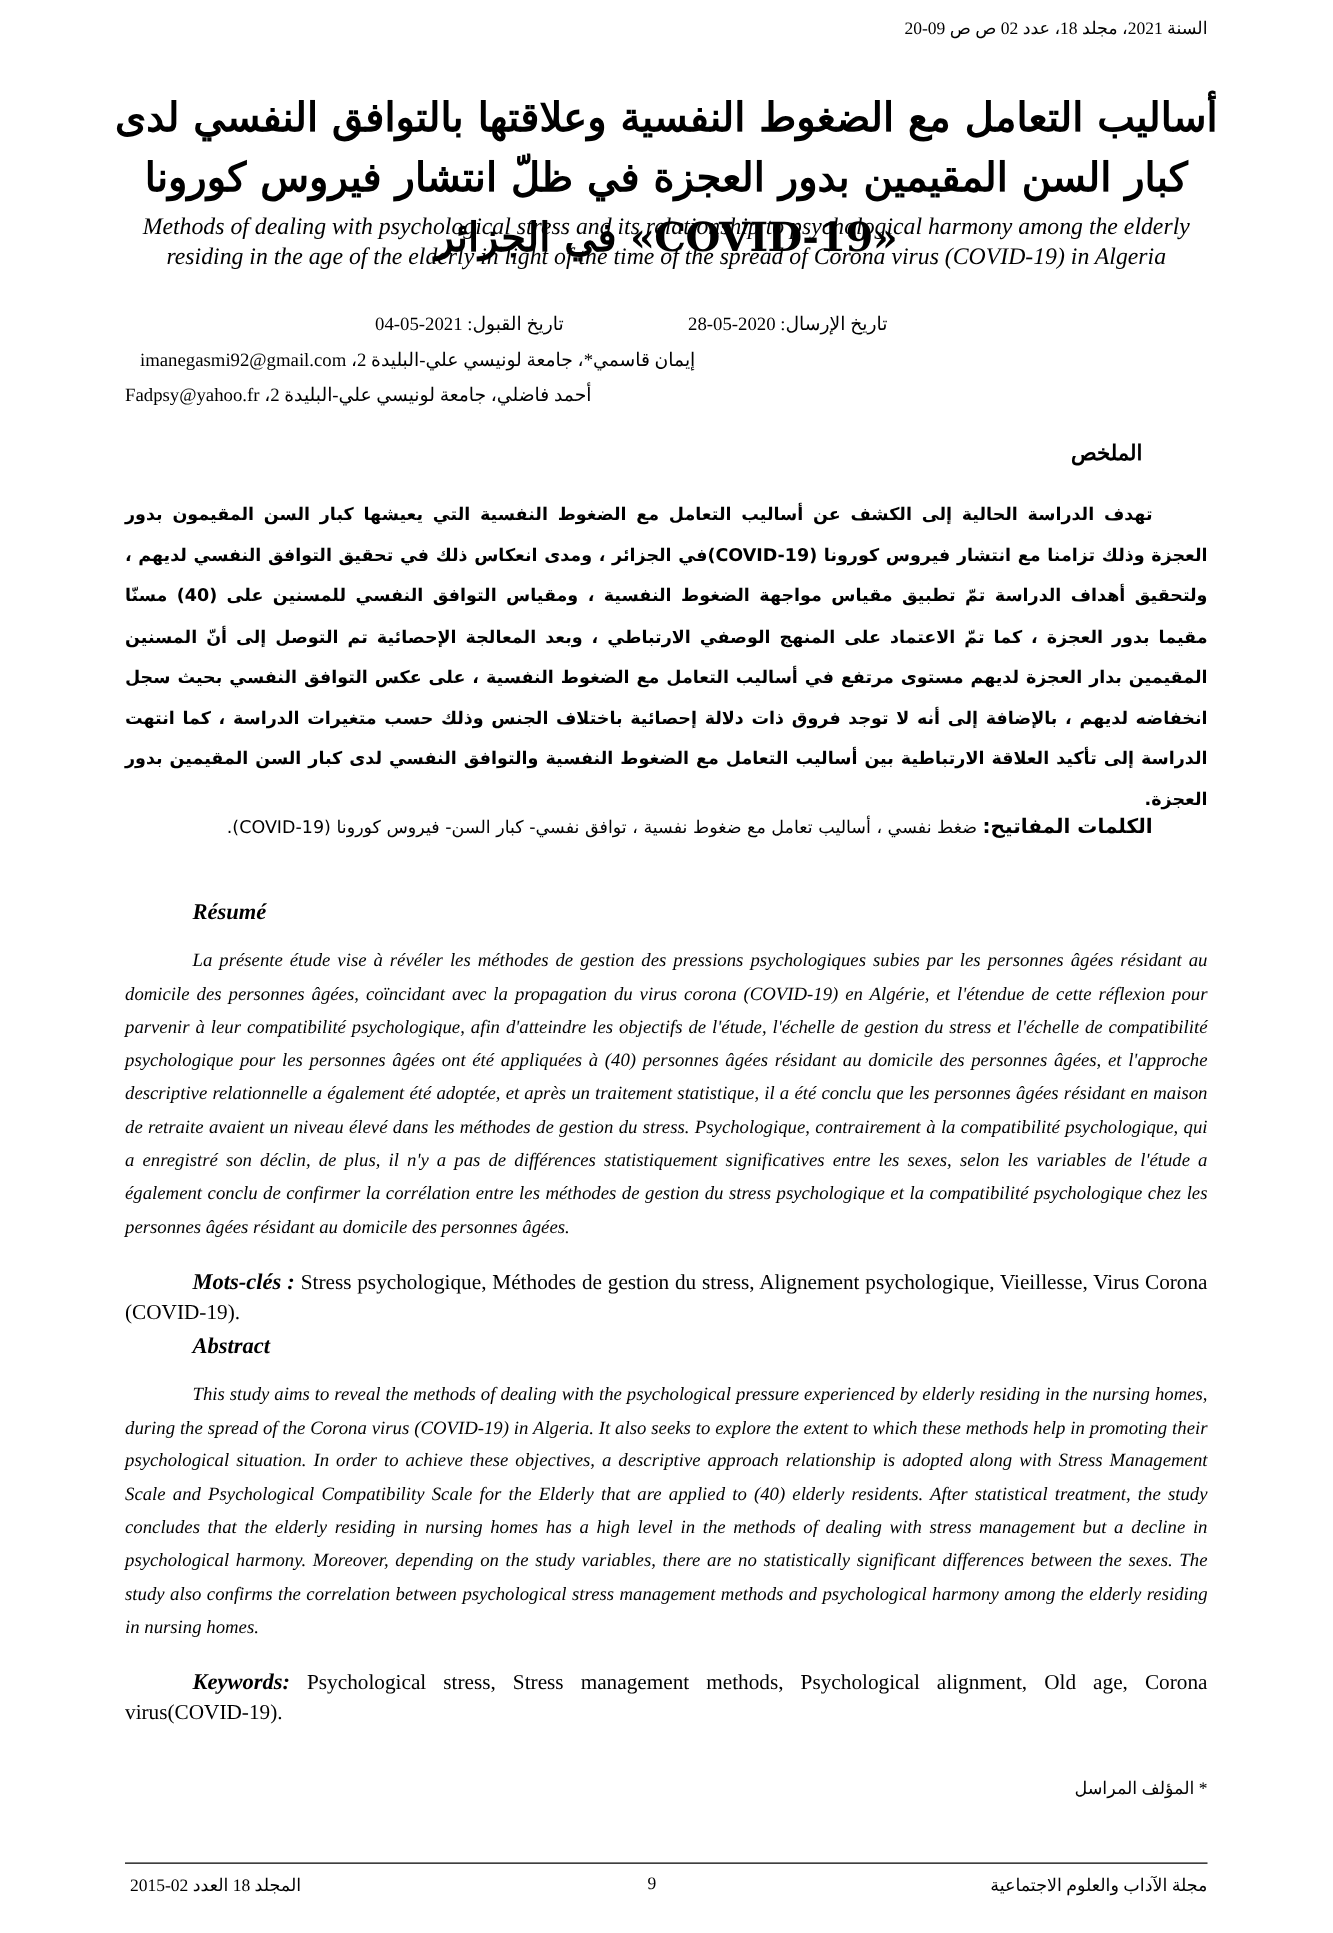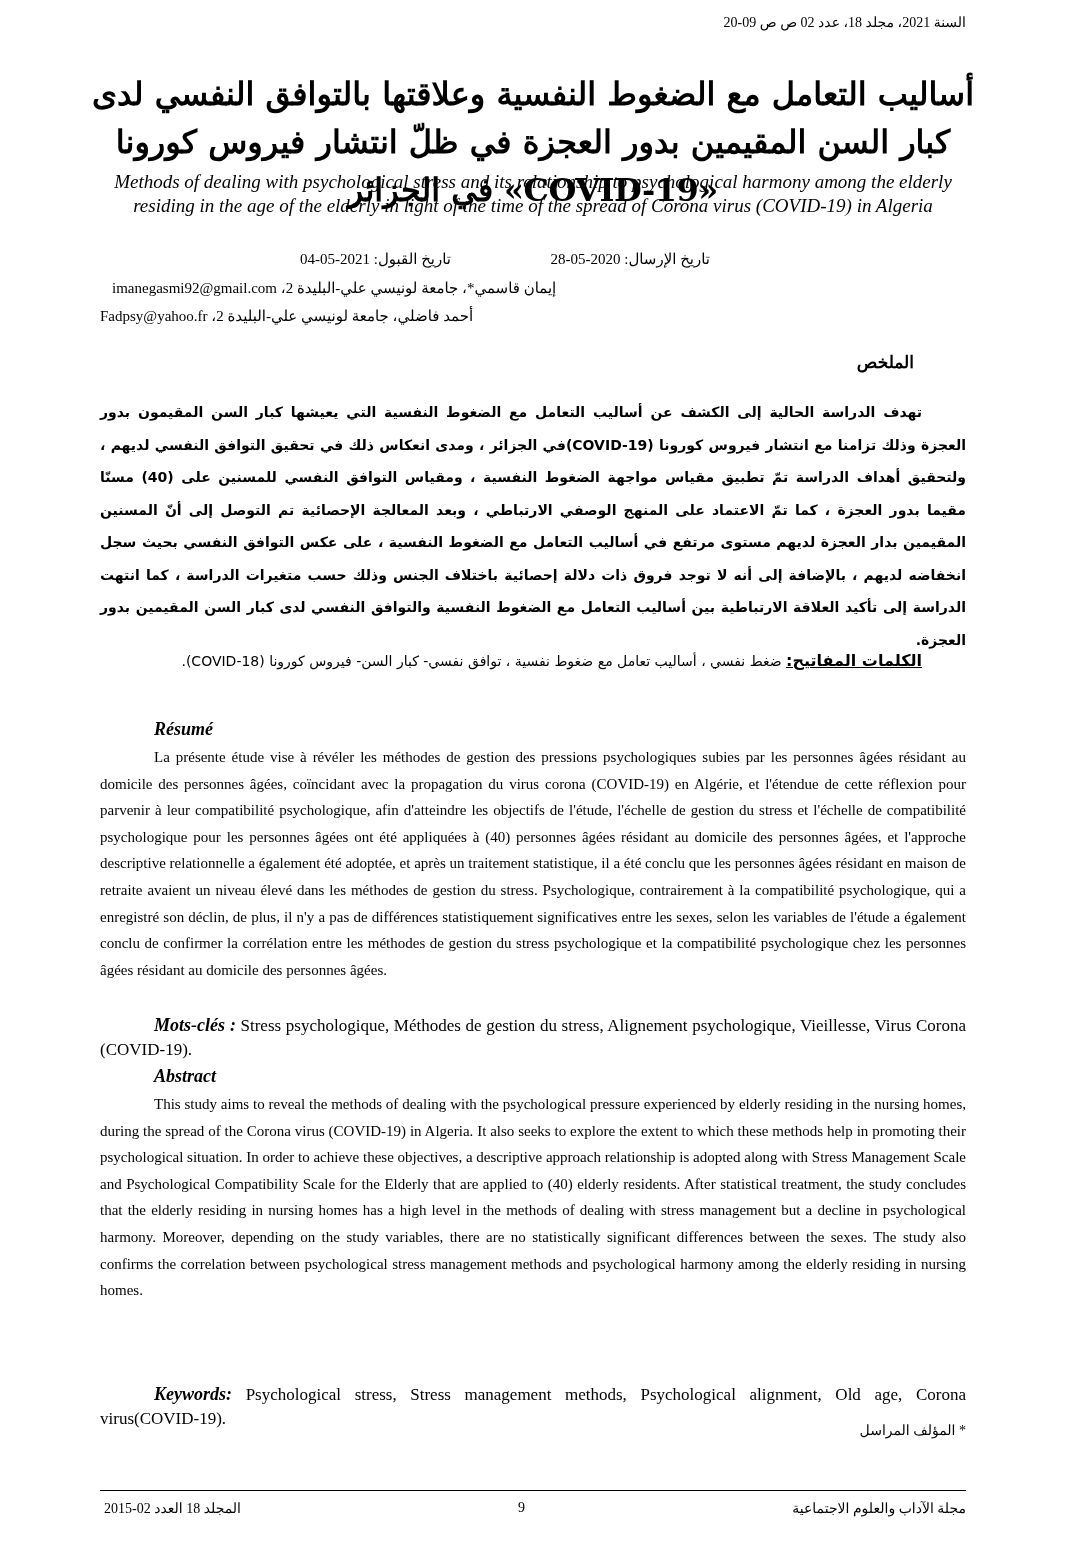--- a/index.html
+++ b/index.html
@@ -10,32 +10,32 @@
   .en-title { position: absolute; top: 170px; left: 0; width: 866px; text-align: center; font-style: italic; font-weight: normal; font-size: 19px; line-height: 24px; }
   .dates { position: absolute; top: 250px; left: 200px; width: 410px; direction: rtl; font-size: 15px; display: flex; justify-content: space-between; }
   .dates span { white-space: nowrap; }
   .author { position: absolute; left: 0; font-size: 15px; direction: rtl; unicode-bidi: plaintext; white-space: nowrap; }
   .author1 { top: 279px; margin-left: 12px; }
   .author2 { top: 307px; }
   .ar-heading { position: absolute; top: 352px; right: 52px; font-weight: bold; font-size: 17px; direction: rtl; margin-left: 40px; }
   .ar-abstract { position: absolute; top: 396px; left: 0; width: 866px; direction: rtl; text-align: justify; font-size: 16px; line-height: 32.5px; font-weight: bold; font-family: "DejaVu Sans", sans-serif; font-size: 14px; }
   .ar-abstract .indent { display: inline-block; width: 44px; }
   .ar-keywords { position: absolute; top: 645px; left: 0; width: 866px; direction: rtl; text-align: justify; font-size: 14px; line-height: 32px; font-family: "DejaVu Sans", sans-serif; }
-  .ar-keywords b { font-size: 16px; text-decoration: underline; }
+  .ar-keywords b { font-size: 16px; }
   .sec-heading { position: absolute; left: 54px; font-style: italic; font-weight: bold; font-size: 18px; }
   .resume-h { top: 719px; }
   .abstract-h { top: 1066px; }
-  .fr-text, .en-text { position: absolute; left: 0; width: 866px; text-align: justify; font-size: 15px; line-height: 26.6px; }
+  .fr-text, .en-text { position: absolute; left: 0; width: 866px; font-style: italic; text-align: justify; font-size: 15px; line-height: 26.6px; margin-top: 12px; }
   .fr-text { top: 744px; }
   .en-text { top: 1091px; }
   .indent-p { text-indent: 54px; margin: 0; }
   .kw { position: absolute; left: 0; width: 866px; text-align: justify; font-size: 17px; line-height: 24px; text-indent: 54px; }
   .kw b { font-style: italic; font-size: 18px; }
   .fr-kw { top: 1013px; }
-  .en-kw { top: 1382px; }
+  .en-kw { top: 1333px; }
   .footnote { position: absolute; top: 1422px; right: 0; direction: rtl; font-size: 14px; }
   .footer-rule { position: absolute; top: 1490px; left: 0; width: 866px; height: 0; border-top: 1.5px solid #000; }
   .footer { position: absolute; top: 1500px; left: 0; width: 866px; font-size: 14px; }
   .footer .f-left { position: absolute; left: 4px; direction: rtl; unicode-bidi: plaintext; }
   .footer .f-center { position: absolute; left: 418px; }
   .footer .f-right { position: absolute; right: 0; direction: rtl; text-align: center; }
 </style>
 </head>
 <body>
 
@@ -52,21 +52,21 @@
     <span>تاريخ القبول: 2021-05-04</span>
   </div>
 
   <div class="author author1">إيمان قاسمي*، جامعة لونيسي علي-البليدة 2، imanegasmi92@gmail.com</div>
   <div class="author author2">أحمد فاضلي، جامعة لونيسي علي-البليدة 2، Fadpsy@yahoo.fr</div>
 
   <div class="ar-heading">الملخص</div>
 
   <div class="ar-abstract"><span class="indent"></span><span>تهدف الدراسة الحالية إلى الكشف عن أساليب التعامل مع الضغوط النفسية التي يعيشها كبار السن المقيمون بدور العجزة وذلك تزامنا مع انتشار فيروس كورونا (COVID-19)في الجزائر ، ومدى انعكاس ذلك في تحقيق التوافق النفسي لديهم ، ولتحقيق أهداف الدراسة تمّ تطبيق مقياس مواجهة الضغوط النفسية ، ومقياس التوافق النفسي للمسنين على (40) مسنّا مقيما بدور العجزة ، كما تمّ الاعتماد على المنهج الوصفي الارتباطي ، وبعد المعالجة الإحصائية تم التوصل إلى أنّ المسنين المقيمين بدار العجزة لديهم مستوى مرتفع في أساليب التعامل مع الضغوط النفسية ، على عكس التوافق النفسي بحيث سجل انخفاضه لديهم ، بالإضافة إلى أنه لا توجد فروق ذات دلالة إحصائية باختلاف الجنس وذلك حسب متغيرات الدراسة ، كما انتهت الدراسة إلى تأكيد العلاقة الارتباطية بين أساليب التعامل مع الضغوط النفسية والتوافق النفسي لدى كبار السن المقيمين بدور العجزة.</span></div>
 
-  <div class="ar-keywords"><span class="indent" style="display:inline-block;width:44px"></span><b>الكلمات المفاتيح:</b><span> ضغط نفسي ، أساليب تعامل مع ضغوط نفسية ، توافق نفسي- كبار السن- فيروس كورونا (COVID-18).</span></div>
+  <div class="ar-keywords"><span class="indent" style="display:inline-block;width:44px"></span><b>الكلمات المفاتيح:</b><span> ضغط نفسي ، أساليب تعامل مع ضغوط نفسية ، توافق نفسي- كبار السن- فيروس كورونا (COVID-19).</span></div>
 
   <div class="sec-heading resume-h">Résumé</div>
   <div class="fr-text">
     <p class="indent-p">La présente étude vise à révéler les méthodes de gestion des pressions psychologiques subies par les personnes âgées résidant au domicile des personnes âgées, coïncidant avec la propagation du virus corona (COVID-19) en Algérie, et l'étendue de cette réflexion pour parvenir à leur compatibilité psychologique, afin d'atteindre les objectifs de l'étude, l'échelle de gestion du stress et l'échelle de compatibilité psychologique pour les personnes âgées ont été appliquées à (40) personnes âgées résidant au domicile des personnes âgées, et l'approche descriptive relationnelle a également été adoptée, et après un traitement statistique, il a été conclu que les personnes âgées résidant en maison de retraite avaient un niveau élevé dans les méthodes de gestion du stress. Psychologique, contrairement à la compatibilité psychologique, qui a enregistré son déclin, de plus, il n'y a pas de différences statistiquement significatives entre les sexes, selon les variables de l'étude a également conclu de confirmer la corrélation entre les méthodes de gestion du stress psychologique et la compatibilité psychologique chez les personnes âgées résidant au domicile des personnes âgées.</p>
   </div>
   <div class="kw fr-kw"><b>Mots-clés :</b><span> Stress psychologique, Méthodes de gestion du stress, Alignement psychologique, Vieillesse, Virus Corona (COVID-19).</span></div>
 
   <div class="sec-heading abstract-h">Abstract</div>
   <div class="en-text">
     <p class="indent-p">This study aims to reveal the methods of dealing with the psychological pressure experienced by elderly residing in the nursing homes, during the spread of the Corona virus (COVID-19) in Algeria. It also seeks to explore the extent to which these methods help in promoting their psychological situation. In order to achieve these objectives, a descriptive approach relationship is adopted along with Stress Management Scale and Psychological Compatibility Scale for the Elderly that are applied to (40) elderly residents. After statistical treatment, the study concludes that the elderly residing in nursing homes has a high level in the methods of dealing with stress management but a decline in psychological harmony.  Moreover, depending on the study variables, there are no statistically significant differences between the sexes. The study also confirms the correlation between psychological stress management methods and psychological harmony among the elderly residing in nursing homes.</p>

